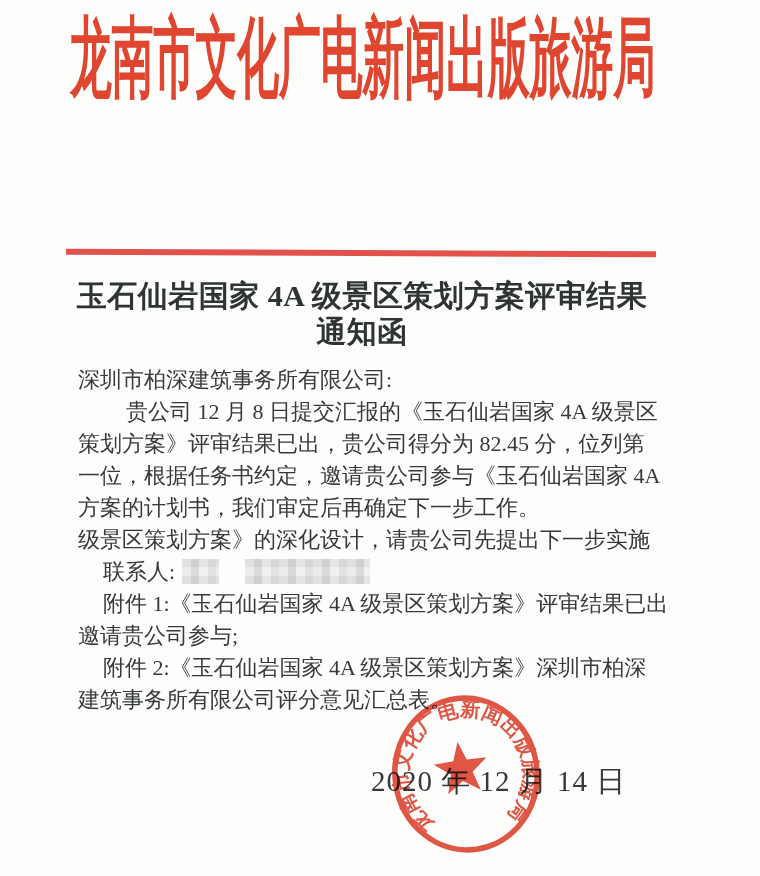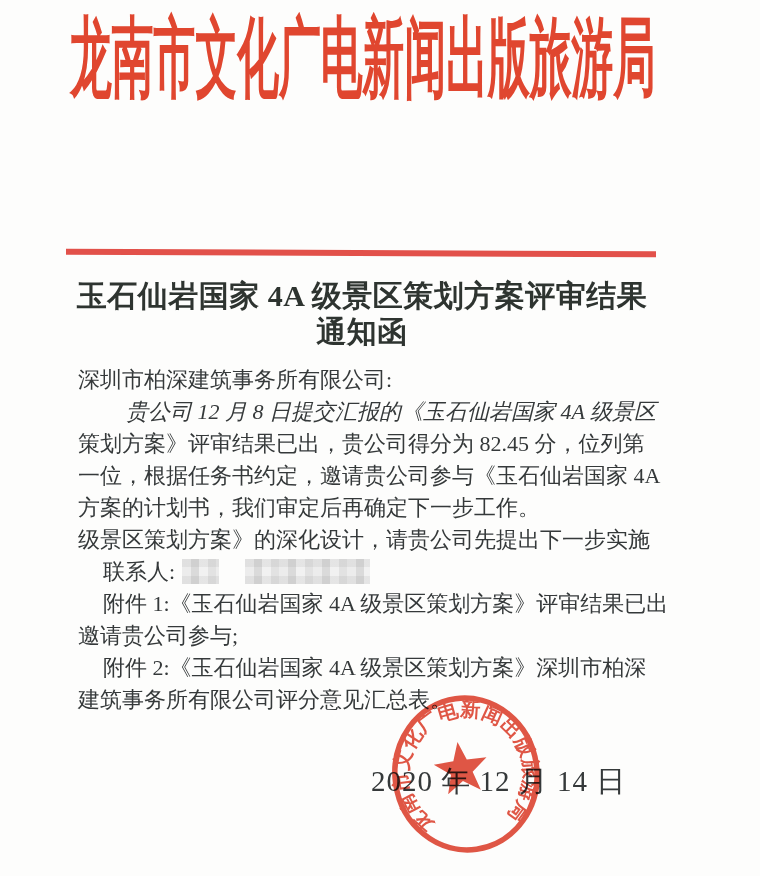--- a/index.html
+++ b/index.html
@@ -34,21 +34,21 @@
     letter-spacing:0.5px;
     margin-top:8px;
   }
 
   
   .body-text{
     position:absolute;left:78px;top:364px;width:580px;
     font-size:22px;line-height:32px;color:var(--body_ink,#35393a);
   }
   .line{height:32px;white-space:nowrap;}
-  .ind-a{padding-left:48px;font-style:italic;}  
+  .ind-a{padding-left:48px;}  
   .ind-b{padding-left:25px;}  
 
   
   .redact{
     display:inline-block;vertical-align:middle;height:25px;margin-top:-4px;
     background:
       repeating-linear-gradient(0deg, rgba(120,120,120,.10) 0 8px, rgba(255,255,255,0) 8px 17px),
       repeating-linear-gradient(90deg, #ececec 0 9px, #dadada 9px 17px, #f1f1f1 17px 26px, #e2e2e2 26px 34px);
   }
   .redact-1{width:37px;margin-left:7px;}

